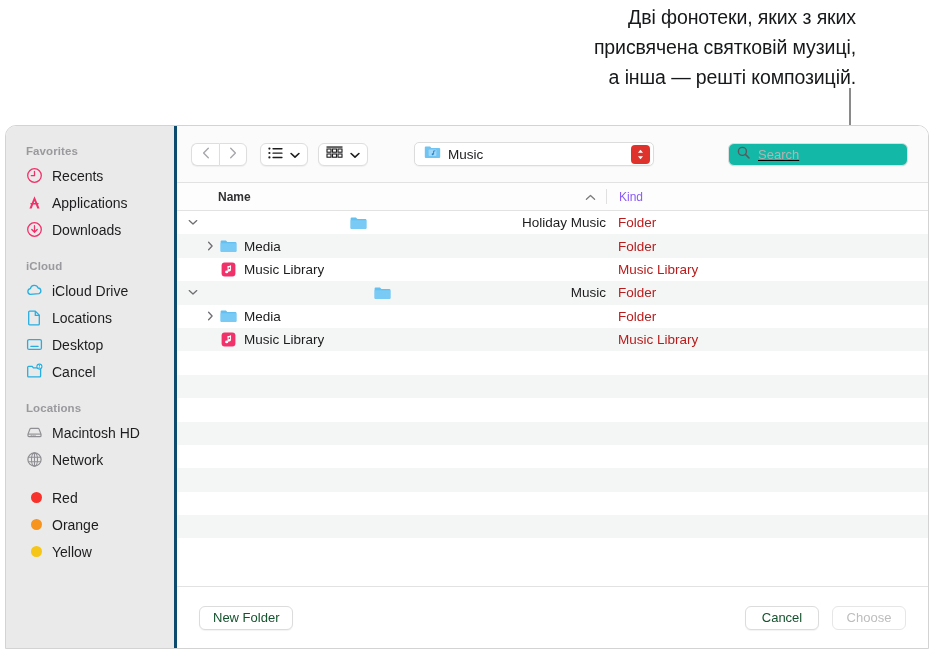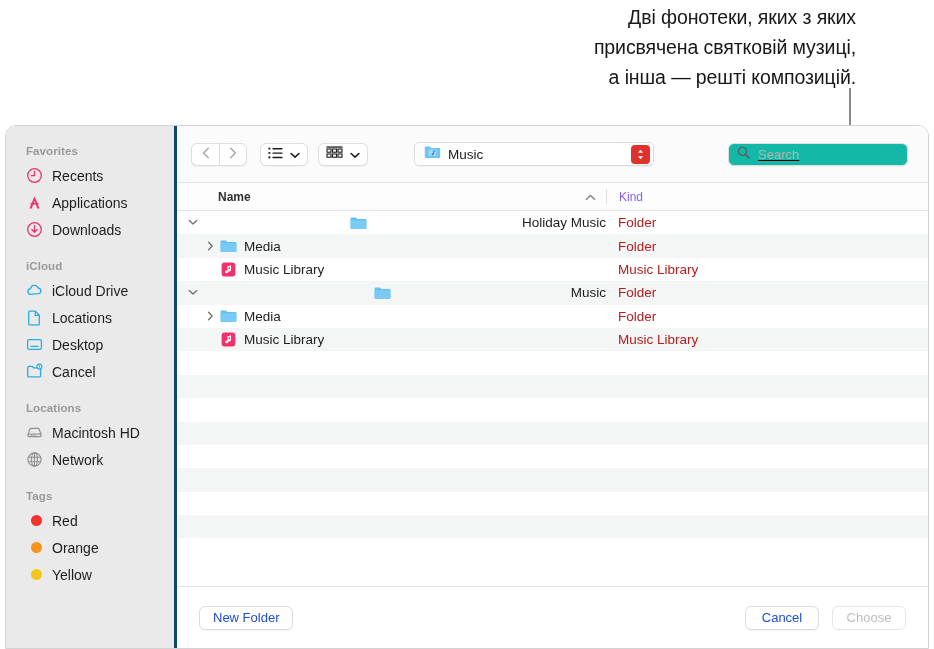--- a/index.html
+++ b/index.html
@@ -266,21 +266,21 @@
   .ft-btn{
     height:24px;
     min-width:74px;
     padding:0 13px;
     border-radius:6px;
     background:#ffffff;
     border:1px solid #dcdcdc;
     box-shadow:0 1px 1px rgba(0,0,0,0.05);
     font-family:"Liberation Sans", sans-serif;
     font-size:13px;
-    color:#1d4ed8;
+    color:#14532d;
     display:flex;align-items:center;justify-content:center;
     box-sizing:border-box;
     white-space:nowrap;
   }
   .ft-btn.disabled{color:#bdbdbd;border-color:#e6e6e6;box-shadow:none;}
   #ft-spacer{flex:1 1 auto;}
   #btn-cancel{margin-right:13px;margin-left:30px;}
 </style>
 </head>
 <body>
@@ -385,21 +385,20 @@
         <span class="sb-ico">
           <svg width="17" height="17" viewBox="0 0 17 17">
             <circle cx="8.5" cy="8.5" r="6.6" fill="none" stroke="#8e8e93" stroke-width="1.2"></circle>
             <ellipse cx="8.5" cy="8.5" rx="3" ry="6.6" fill="none" stroke="#8e8e93" stroke-width="1.1"></ellipse>
             <path d="M2.3 6.2h12.4M2.3 10.8h12.4M8.5 1.9v13.2" stroke="#8e8e93" stroke-width="1.1"></path>
           </svg>
         </span>
         <span class="sb-label">Network</span>
       </div>
       <div class="sb-gap"></div>
-      <div class="sb-header">Tags</div>
       <div class="sb-item">
         <span class="sb-ico">
           <span class="tag-dot" style="background: rgb(247, 49, 43);"></span>
         </span>
         <span class="sb-label">Red</span>
       </div>
       <div class="sb-item">
         <span class="sb-ico">
           <span class="tag-dot" style="background: rgb(247, 148, 29);"></span>
         </span>

